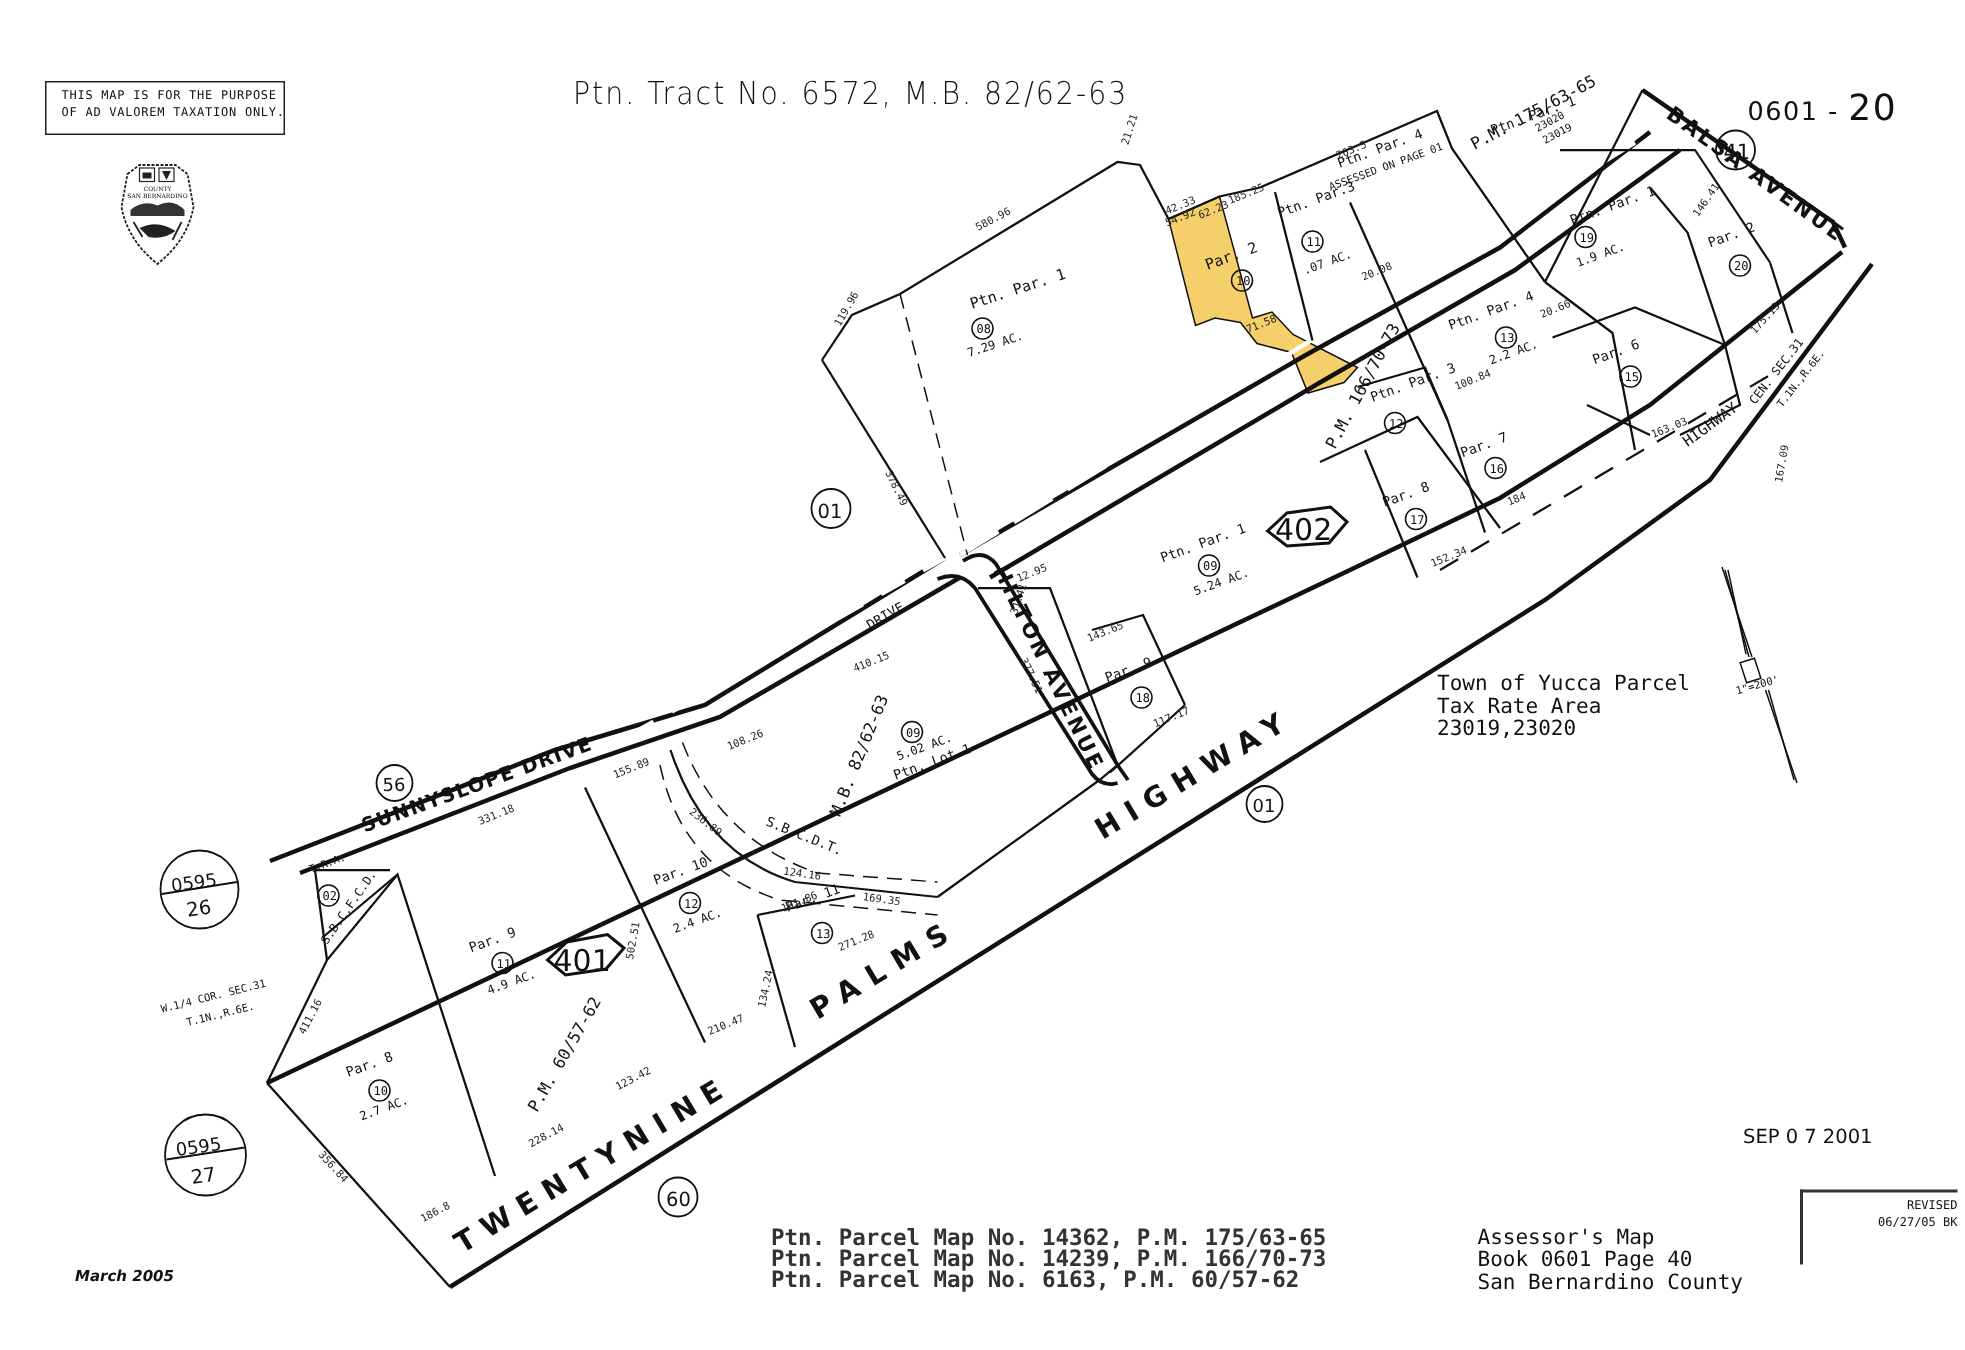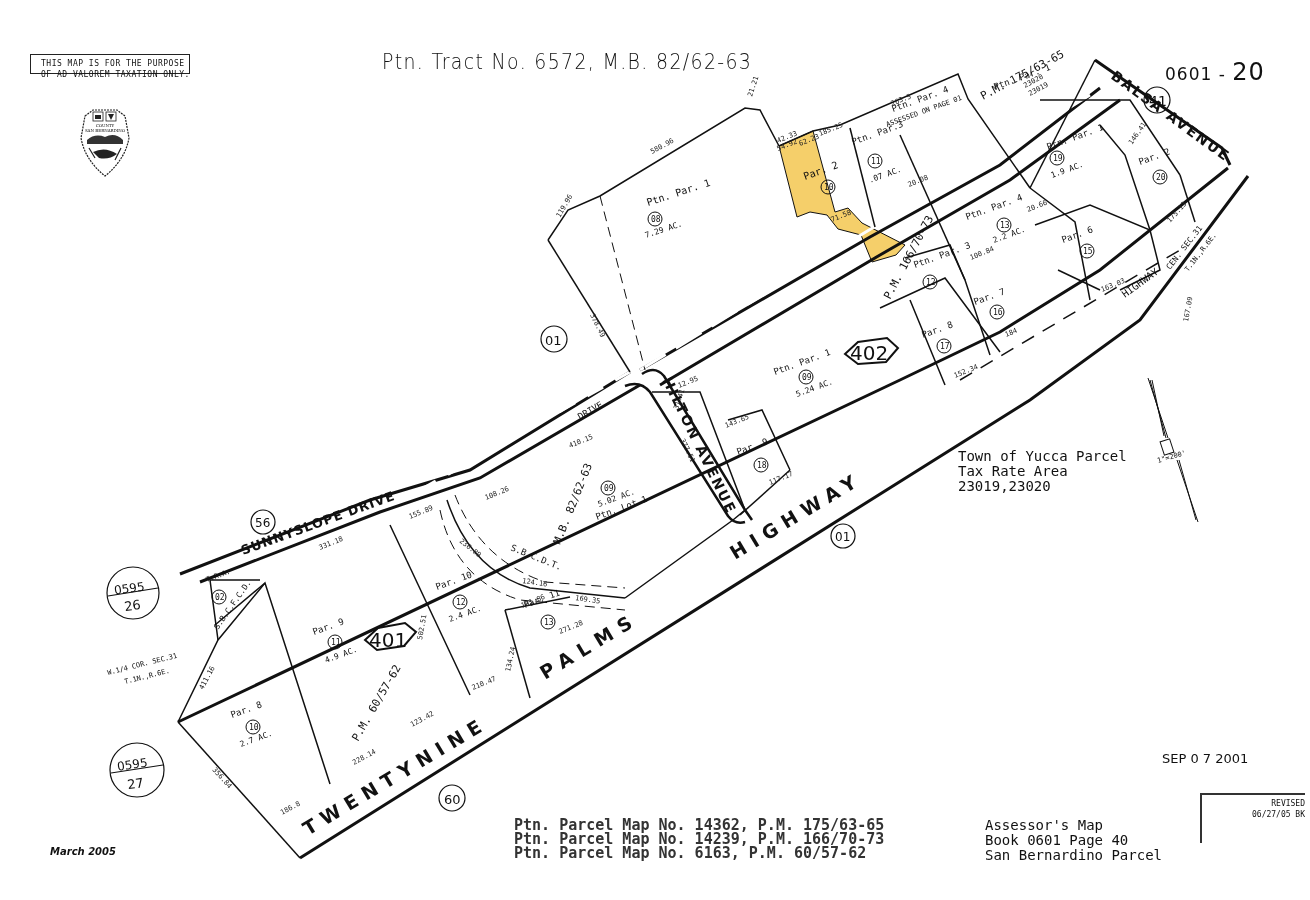--- a/index.html
+++ b/index.html
@@ -1,19 +1,19 @@
 <!DOCTYPE html>
 <html><head>
 <meta charset="utf-8">
 <style>
   html, body { margin:0; padding:0; background:#ffffff; }
   body { width:1310px; height:900px; position:relative; overflow:hidden; font-family:"DejaVu Sans Mono", monospace; color:#111; }
   svg { position:absolute; left:0; top:0; }
   .abs { position:absolute; white-space:nowrap; }
-  .disclaimer { left:30px; top:54px; width:160px; height:20px; border:1px solid #222; font-size:8px; line-height:11px; padding:3px 0 0 10px; box-sizing:border-box; letter-spacing:0.5px; }
+  .disclaimer { left:30px; top:54px; width:160px; height:36px; border:1px solid #222; font-size:8px; line-height:11px; padding:3px 0 0 10px; box-sizing:border-box; letter-spacing:0.5px; }
   .title { left:382px; top:50px; font-family:"DejaVu Sans", sans-serif; font-size:21px; letter-spacing:1.5px; font-weight:300; transform:scaleX(0.9); transform-origin:left; }
   .mapno { left:1165px; top:58px; font-family:"DejaVu Sans", sans-serif; font-size:17px; letter-spacing:1px; }
   .mapno .big { font-size:24px; }
   .town { left:958px; top:449px; font-family:"DejaVu Sans Mono", monospace; font-size:14px; line-height:15px; }
   .stamp { left:1162px; top:751px; font-family:"DejaVu Sans", sans-serif; font-size:13px; }
   .revbox { left:1200px; top:793px; width:105px; height:50px; border-top:2px solid #333; border-left:2px solid #333; font-size:8px; text-align:right; line-height:11px; padding-top:3px; box-sizing:border-box; }
   .refs { left:514px; top:818px; font-size:15px; line-height:14px; color:#333;font-weight:bold; }
   .assessor { left:985px; top:818px; font-size:14px; line-height:15px; }
   .date { left:50px; top:846px; font-family:"DejaVu Sans", sans-serif; font-size:10px; font-weight:bold;font-style:italic; }
   .seal { left:79px; top:108px; width:52px; height:70px; }
@@ -331,16 +331,16 @@
 
 <div class="abs refs">
   <div>Ptn. Parcel Map No. 14362, P.M. 175/63-65</div>
   <div>Ptn. Parcel Map No. 14239, P.M. 166/70-73</div>
   <div>Ptn. Parcel Map No. 6163, P.M. 60/57-62</div>
 </div>
 
 <div class="abs assessor">
   <div>Assessor's Map</div>
   <div>Book 0601 Page 40</div>
-  <div>San Bernardino Parcel</div>
+  <div>San Bernardino County</div>
 </div>
 
 <div class="abs date">March 2005</div>
 
 </body></html>

